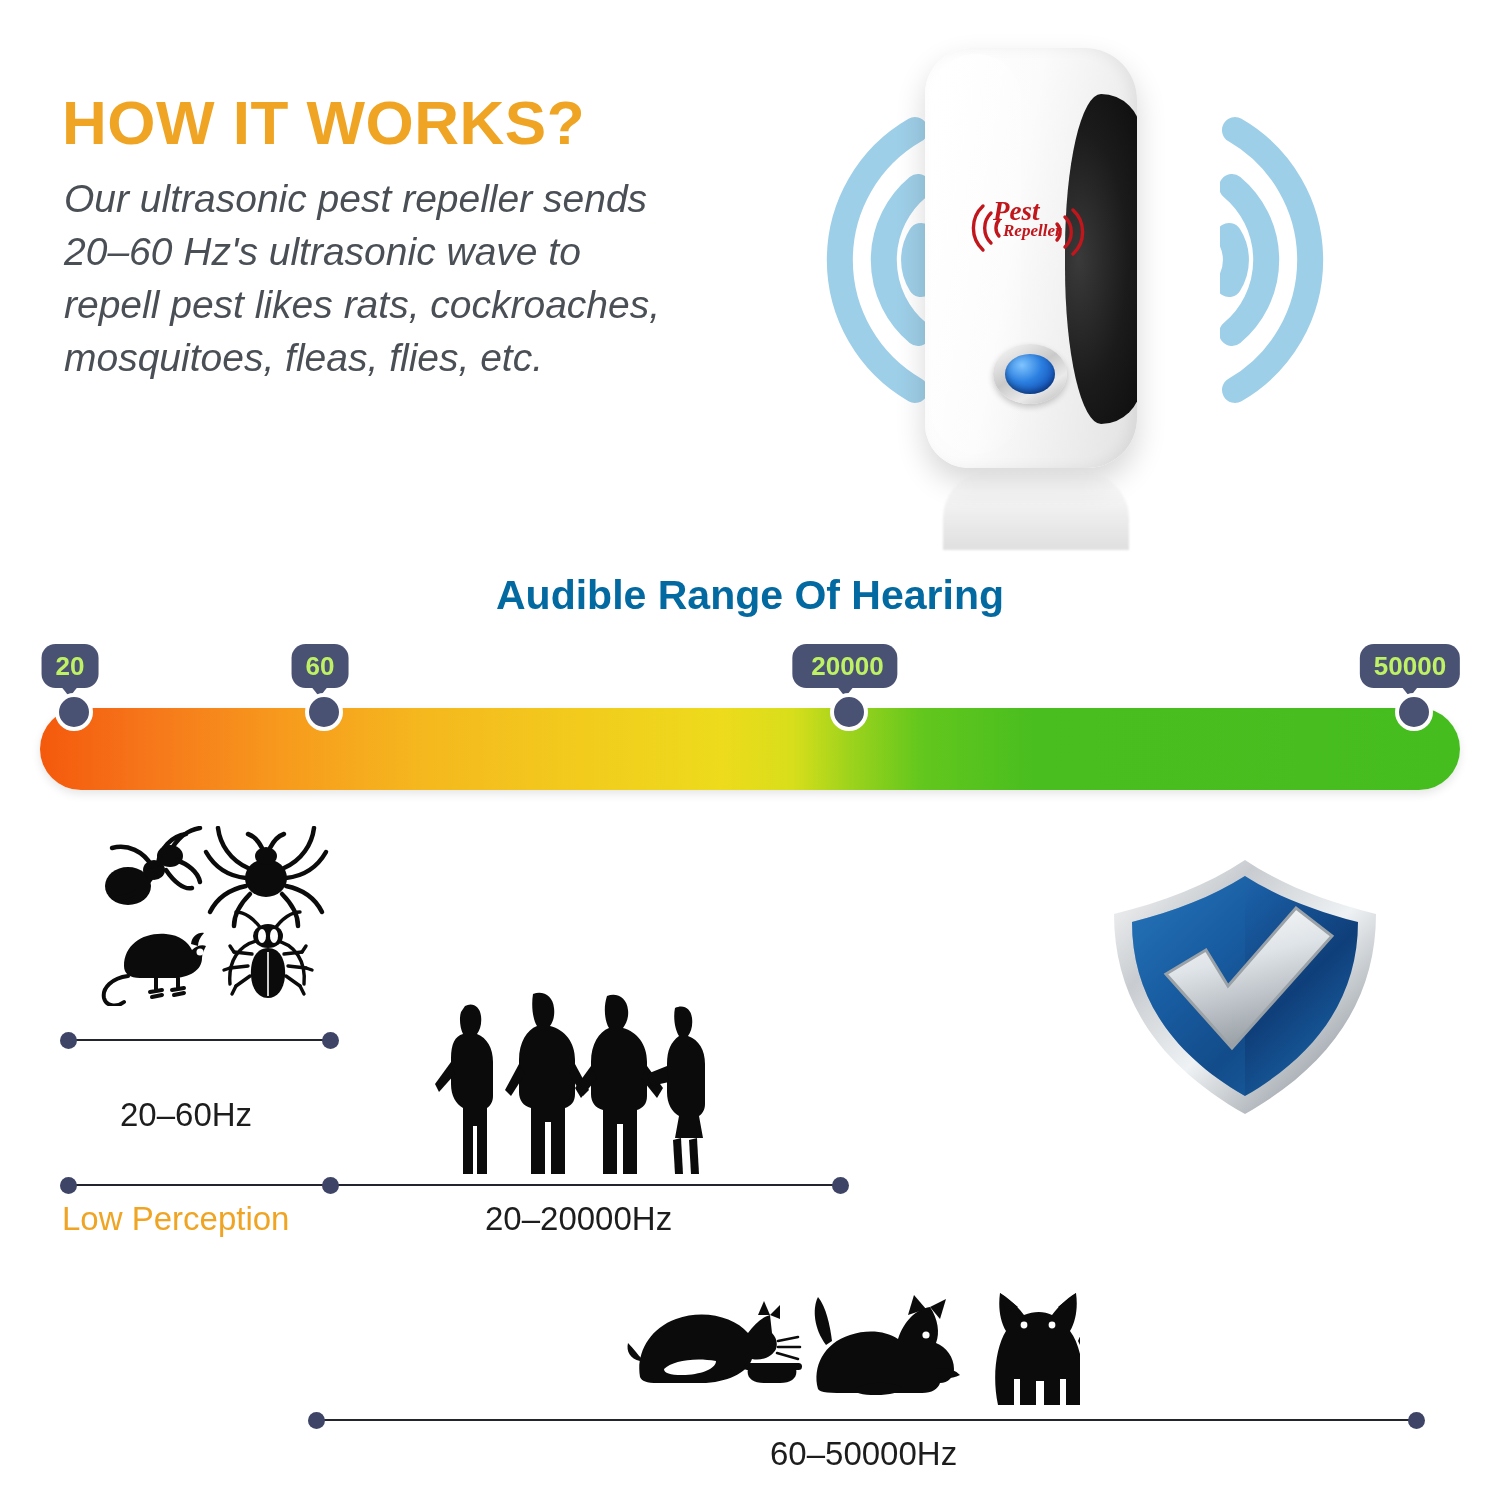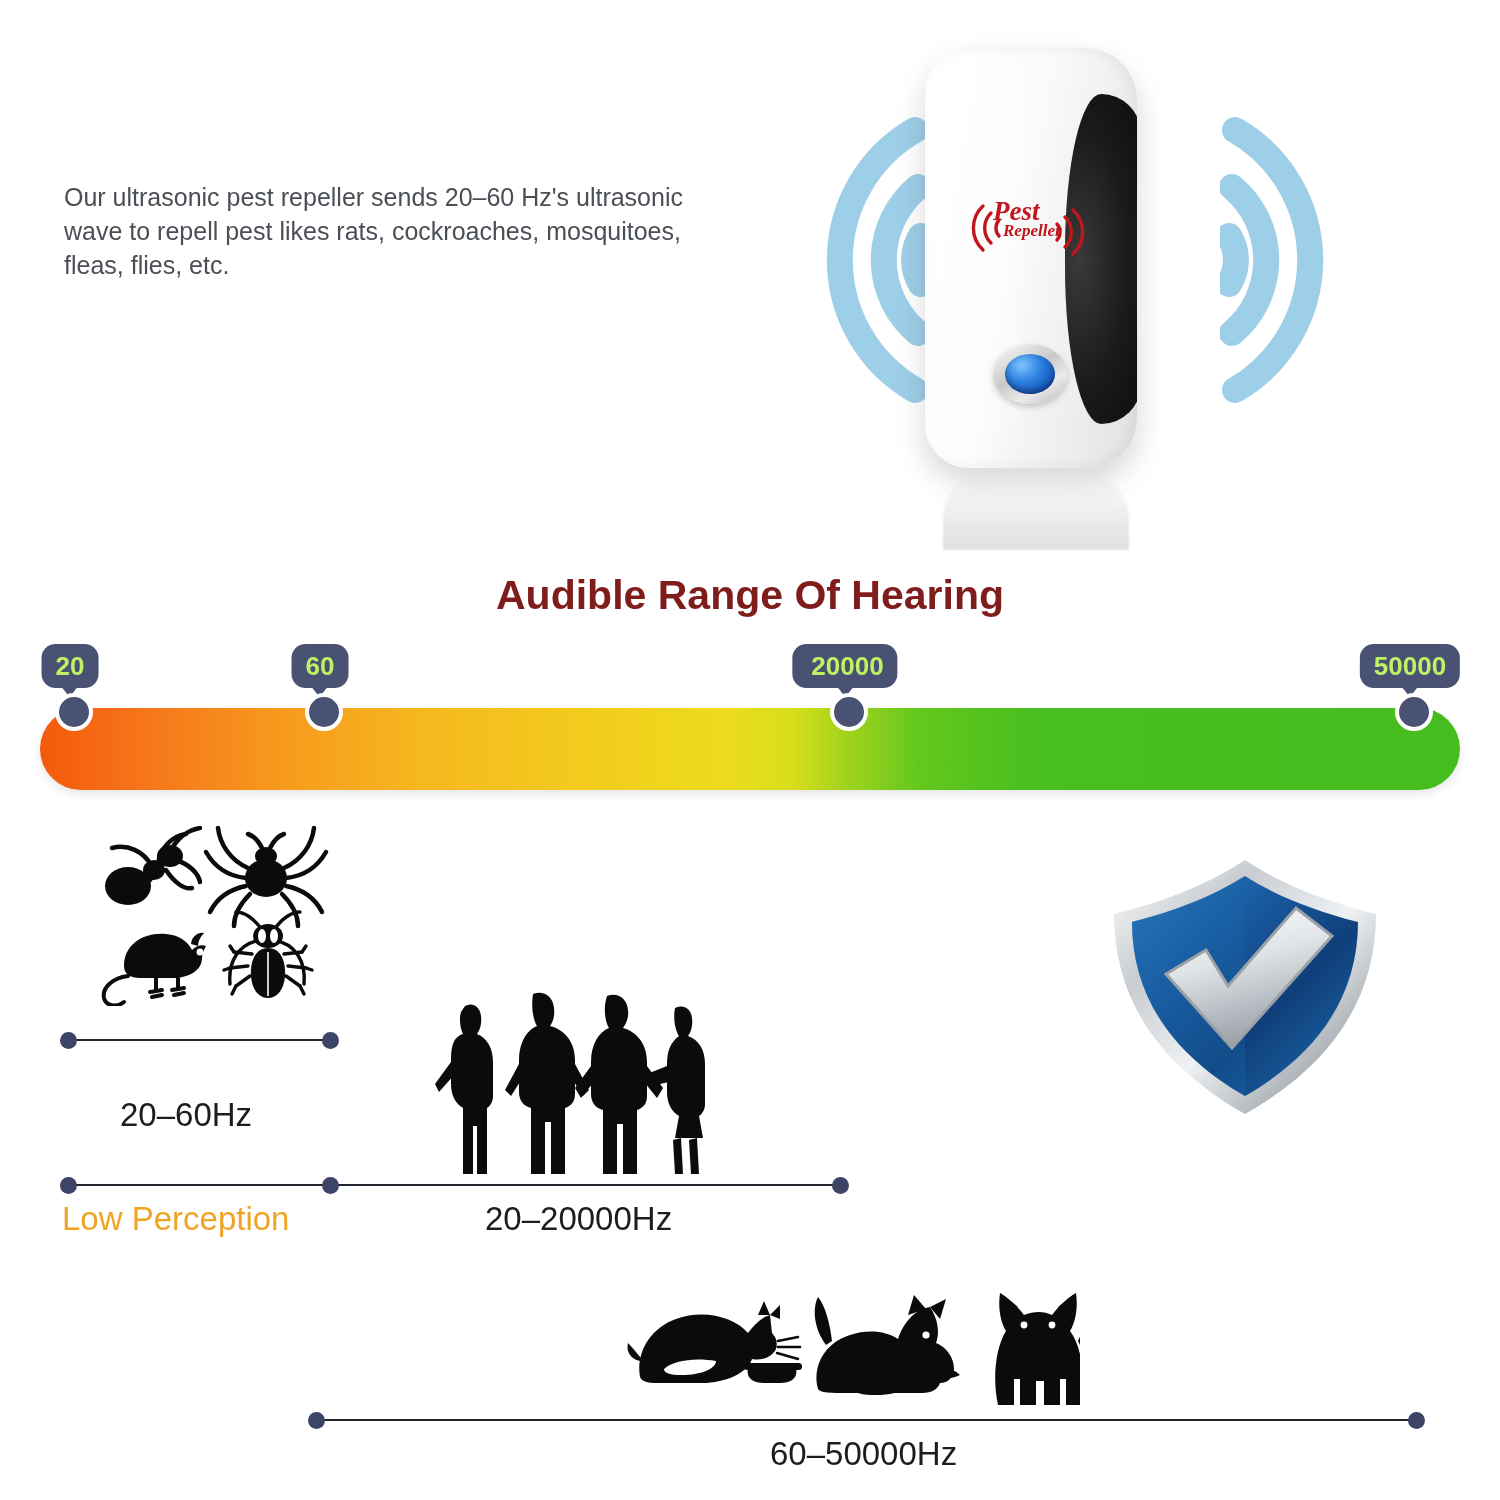--- a/index.html
+++ b/index.html
@@ -12,22 +12,22 @@
   }
   .stage{position:relative;width:1500px;height:1500px;}
 
   
   .hero-title{
     position:absolute;left:62px;top:92px;
     font-size:62px;font-weight:bold;letter-spacing:0.5px;
     color:#efa423;line-height:1;white-space:nowrap;
   }
   .hero-body{
-    position:absolute;left:64px;top:180px;width:620px;
-    font-size:25px;line-height:1.36;color:#4a4f56;
+    position:absolute;left:64px;top:172px;width:620px;
+    font-size:39px;line-height:1.36;color:#4a4f56;font-style:italic;
   }
 
   
   .waves{position:absolute;pointer-events:none;}
   .waves.left{left:700px;top:95px;}
   .waves.right{left:1220px;top:95px;}
 
   
   .device-wrap{position:absolute;left:925px;top:48px;width:240px;height:470px;padding-left:44px;}
   .device-body{
@@ -69,21 +69,21 @@
     position:absolute;left:18px;top:424px;width:186px;height:78px;
     background:linear-gradient(to bottom,rgba(185,185,185,0.45),rgba(255,255,255,0));
     border-radius:0 0 46px 46px;
     transform:scaleY(-1);
     filter:blur(1px);
   }
 
   
   .range-title{
     position:absolute;left:0;top:572px;width:1500px;text-align:center;
-    font-size:41px;font-weight:bold;color:#7f1d1d;
+    font-size:41px;font-weight:bold;color:#0369a1;
   }
 
   
   .bar{
     position:absolute;left:40px;top:708px;width:1420px;height:82px;
     border-radius:41px;
     background:linear-gradient(to right,
       #f4590c 0%,
       #f6741a 7%,
       #f79a1d 17%,
@@ -127,20 +127,21 @@
   .safe-text{
     position:absolute;left:1040px;top:1124px;width:410px;text-align:center;
     font-size:34px;font-weight:bold;color:#1a1a1a;line-height:1.28;
   }
 </style>
 </head>
 <body>
 
 <div class="stage">
 
+  <div class="hero-title">HOW IT WORKS?</div>
   <div class="hero-body">Our ultrasonic pest repeller sends 20–60 Hz's ultrasonic wave to repell pest likes rats, cockroaches, mosquitoes, fleas, flies, etc.</div>
 
   <div class="waves left">
     <svg width="230" height="330" viewBox="0 0 230 330">
       <g fill="none" stroke="#9ecfe8" stroke-linecap="round">
         <path d="M215 35 A150 150 0 0 0 215 295" stroke-width="26"></path>
         <path d="M218 92 A95 95 0 0 0 218 238" stroke-width="26"></path>
         <path d="M221 141 A45 45 0 0 0 221 189" stroke-width="26"></path>
       </g>
     </svg>

